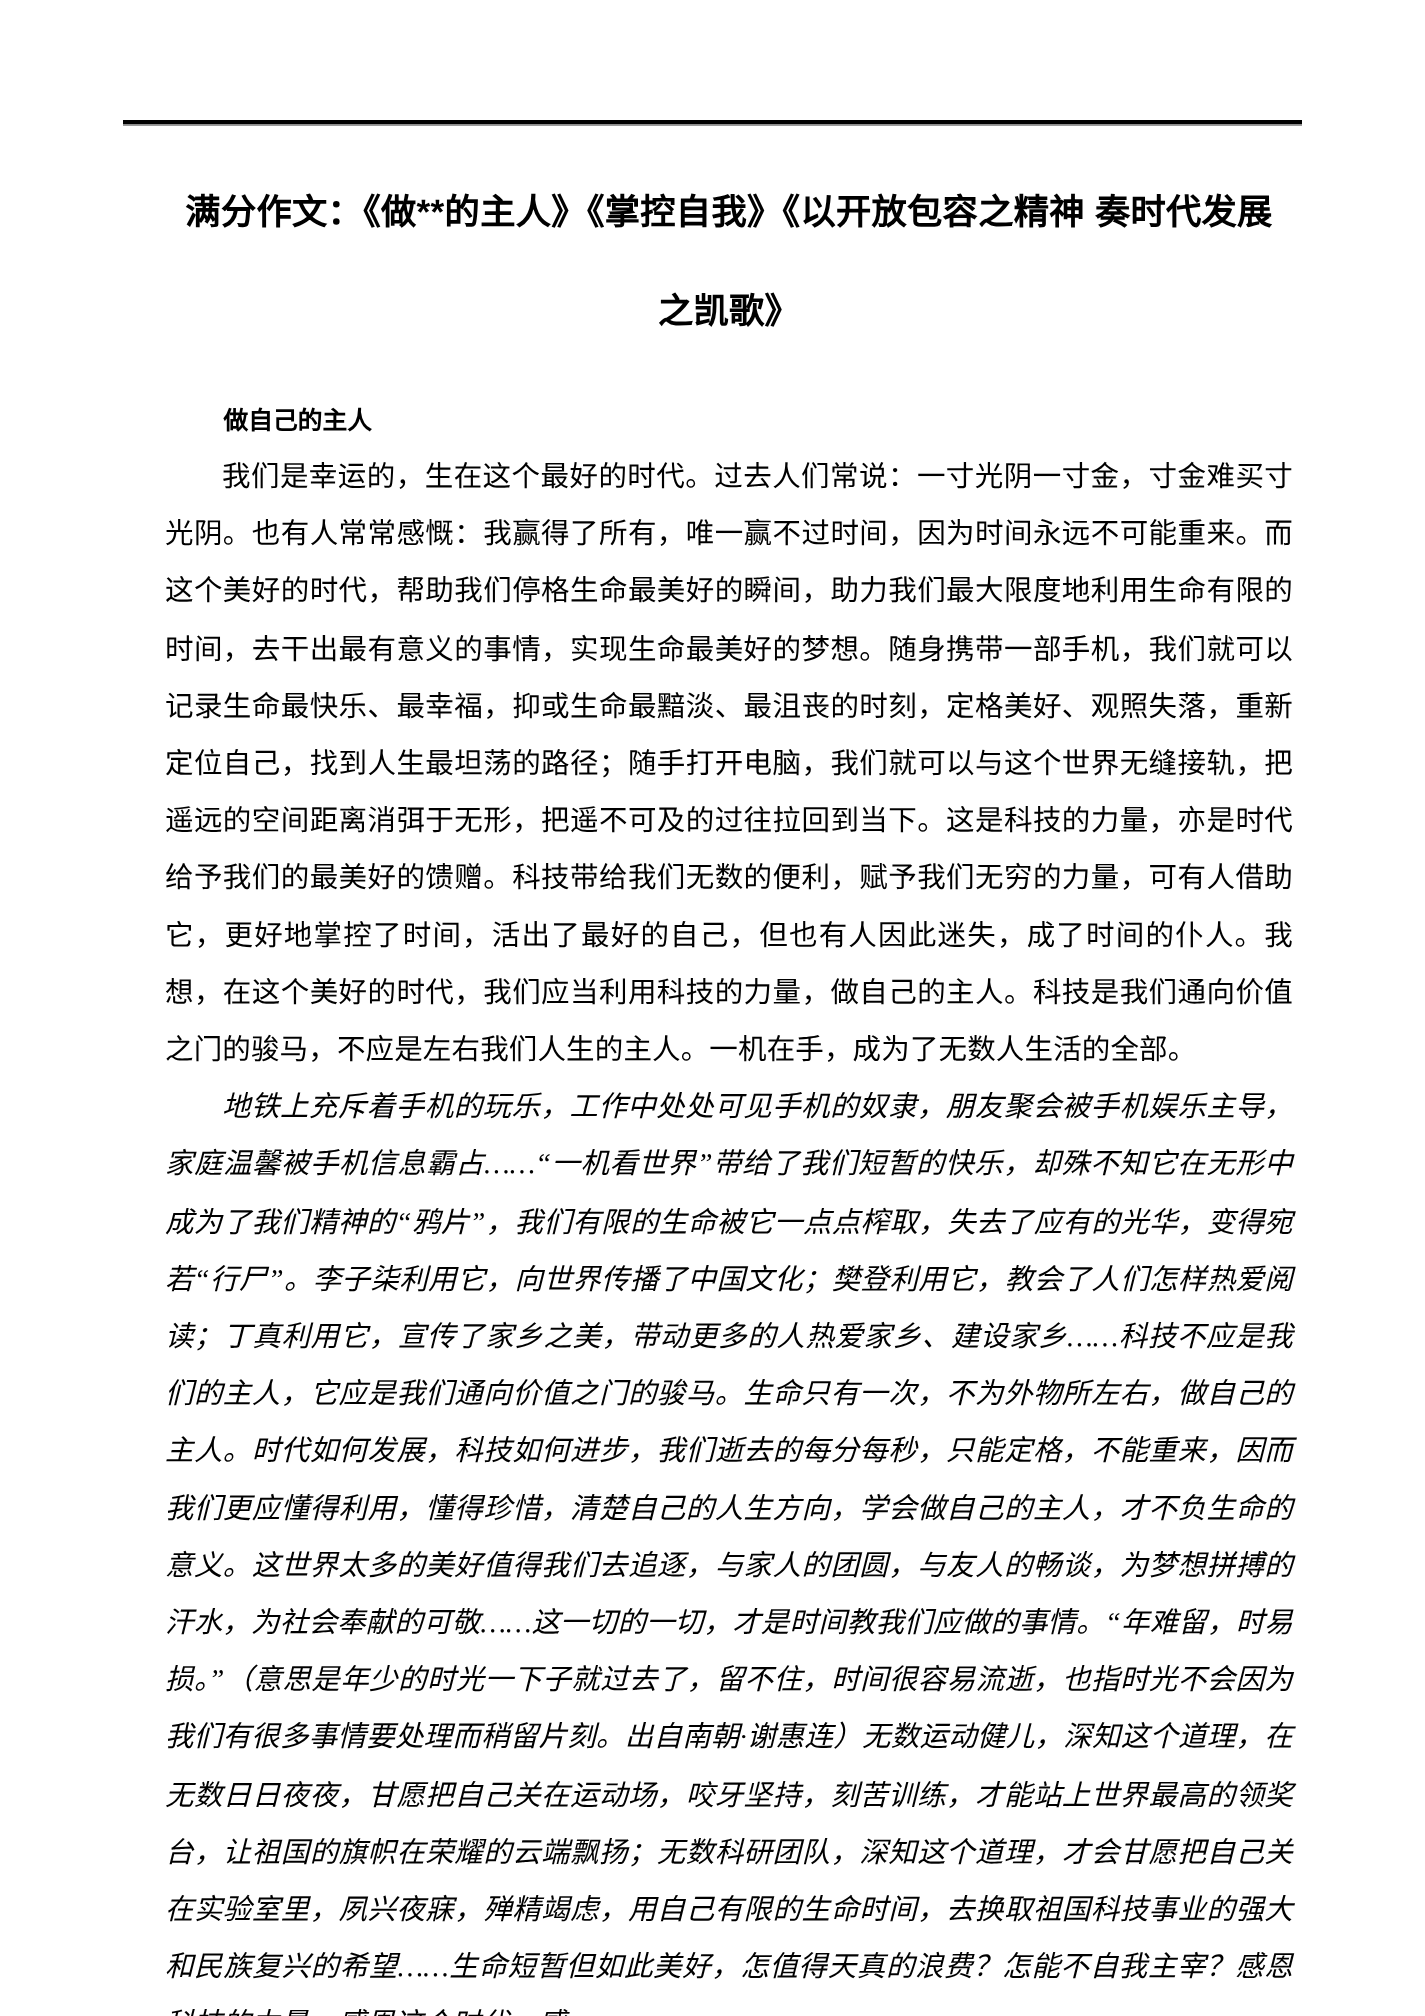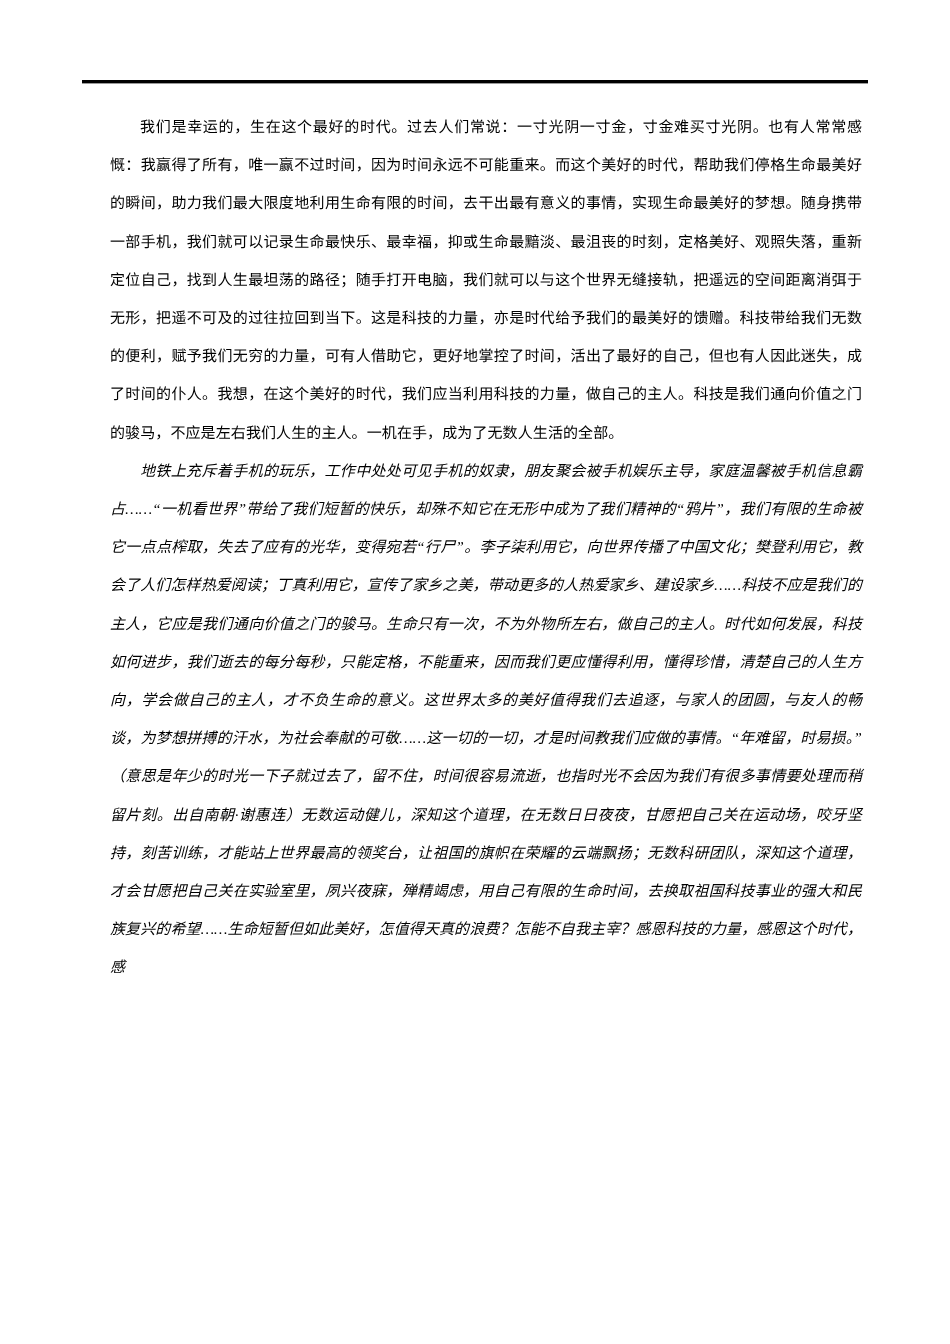--- a/index.html
+++ b/index.html
@@ -74,21 +74,21 @@
     font-weight: bold;
     font-size: 16.5px;
     line-height: 38px;
     margin: 22px 0 0 0;
     padding-left: 39px;
   }
 
   
   .para {
     font-family: "Liberation Serif", "DejaVu Serif", serif;
-    font-size: 15px;
+    font-size: 19px;
     line-height: 38.2px;
     text-align: justify;
     text-justify: inter-ideograph;
     text-indent: 2em;
     margin: 0;
     word-break: break-all;
     letter-spacing: 0.1px;
   }
   .para + .para { margin-top: 0; }
   .para-gap { margin-top: 38.2px; font-style: italic; }
@@ -98,21 +98,23 @@
 
 <div class="page">
 
   <div class="header-rule-wrap">
     <div class="header-rule"></div>
     <div class="header-rule-shadow"></div>
   </div>
 
   <div class="content">
 
+    <h1 class="doc-title">满分作文：《做**的主人》《掌控自我》《以开放包容之精神 奏时代发展之凯歌》</h1>
 
+    <h2 class="sub-title">做自己的主人</h2>
 
     <p class="para para-first">我们是幸运的，生在这个最好的时代。过去人们常说：一寸光阴一寸金，寸金难买寸光阴。也有人常常感慨：我赢得了所有，唯一赢不过时间，因为时间永远不可能重来。而这个美好的时代，帮助我们停格生命最美好的瞬间，助力我们最大限度地利用生命有限的时间，去干出最有意义的事情，实现生命最美好的梦想。随身携带一部手机，我们就可以记录生命最快乐、最幸福，抑或生命最黯淡、最沮丧的时刻，定格美好、观照失落，重新定位自己，找到人生最坦荡的路径；随手打开电脑，我们就可以与这个世界无缝接轨，把遥远的空间距离消弭于无形，把遥不可及的过往拉回到当下。这是科技的力量，亦是时代给予我们的最美好的馈赠。科技带给我们无数的便利，赋予我们无穷的力量，可有人借助它，更好地掌控了时间，活出了最好的自己，但也有人因此迷失，成了时间的仆人。我想，在这个美好的时代，我们应当利用科技的力量，做自己的主人。科技是我们通向价值之门的骏马，不应是左右我们人生的主人。一机在手，成为了无数人生活的全部。</p>
 
     <p class="para para-gap">地铁上充斥着手机的玩乐，工作中处处可见手机的奴隶，朋友聚会被手机娱乐主导，家庭温馨被手机信息霸占……“一机看世界”带给了我们短暂的快乐，却殊不知它在无形中成为了我们精神的“鸦片”，我们有限的生命被它一点点榨取，失去了应有的光华，变得宛若“行尸”。李子柒利用它，向世界传播了中国文化；樊登利用它，教会了人们怎样热爱阅读；丁真利用它，宣传了家乡之美，带动更多的人热爱家乡、建设家乡……科技不应是我们的主人，它应是我们通向价值之门的骏马。生命只有一次，不为外物所左右，做自己的主人。时代如何发展，科技如何进步，我们逝去的每分每秒，只能定格，不能重来，因而我们更应懂得利用，懂得珍惜，清楚自己的人生方向，学会做自己的主人，才不负生命的意义。这世界太多的美好值得我们去追逐，与家人的团圆，与友人的畅谈，为梦想拼搏的汗水，为社会奉献的可敬……这一切的一切，才是时间教我们应做的事情。“年难留，时易损。”（意思是年少的时光一下子就过去了，留不住，时间很容易流逝，也指时光不会因为我们有很多事情要处理而稍留片刻。出自南朝·谢惠连）无数运动健儿，深知这个道理，在无数日日夜夜，甘愿把自己关在运动场，咬牙坚持，刻苦训练，才能站上世界最高的领奖台，让祖国的旗帜在荣耀的云端飘扬；无数科研团队，深知这个道理，才会甘愿把自己关在实验室里，夙兴夜寐，殚精竭虑，用自己有限的生命时间，去换取祖国科技事业的强大和民族复兴的希望……生命短暂但如此美好，怎值得天真的浪费？怎能不自我主宰？感恩科技的力量，感恩这个时代，感</p>
 
   </div>
 
 </div>
 
 </body></html>

